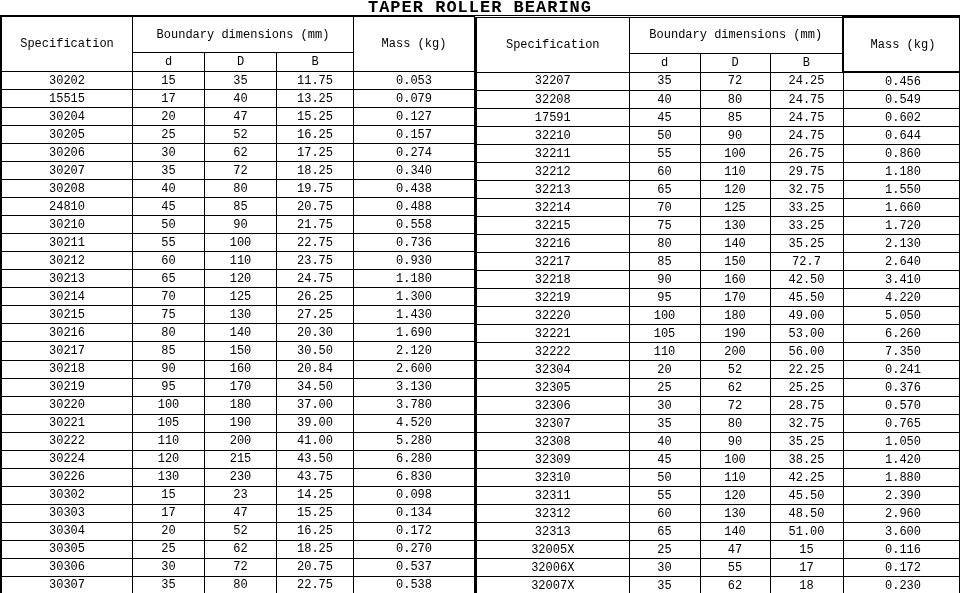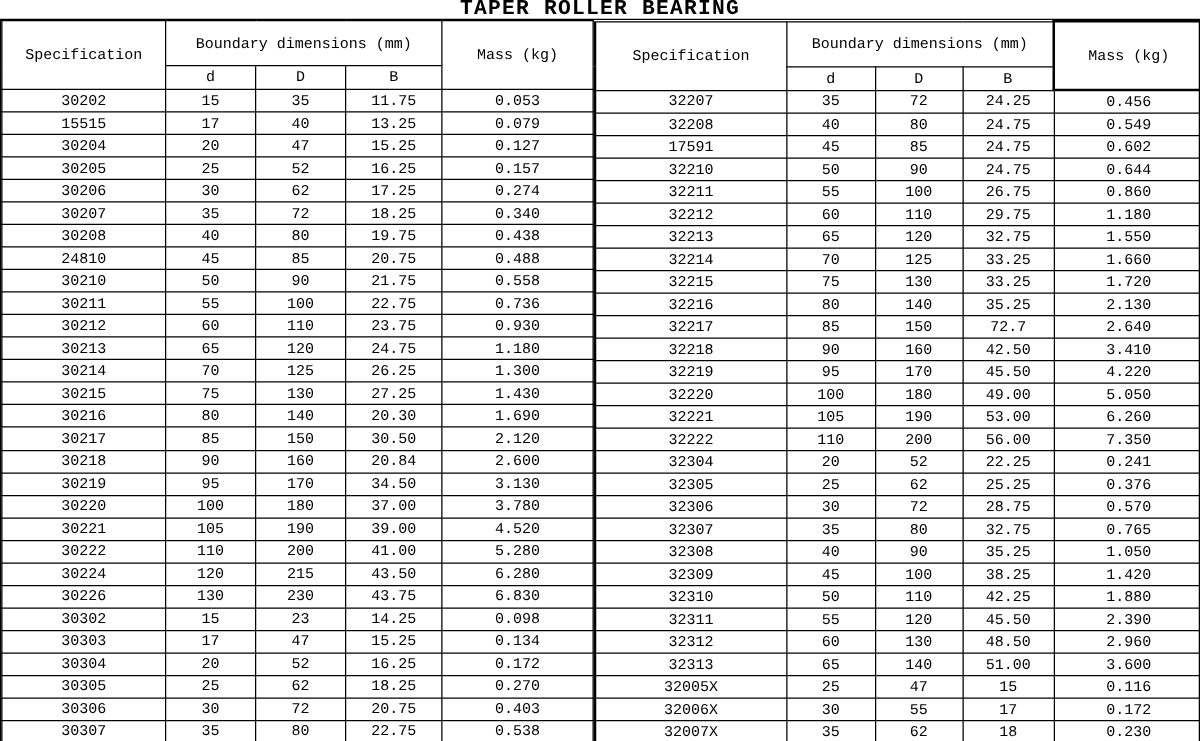--- a/index.html
+++ b/index.html
@@ -285,21 +285,21 @@
             <td>25</td>
             <td>62</td>
             <td>18.25</td>
             <td>0.270</td>
           </tr>
           <tr>
             <td>30306</td>
             <td>30</td>
             <td>72</td>
             <td>20.75</td>
-            <td>0.403</td>
+            <td>0.537</td>
           </tr>
           <tr>
             <td>30307</td>
             <td>35</td>
             <td>80</td>
             <td>22.75</td>
             <td>0.538</td>
           </tr>
         </tbody>
     </table>

